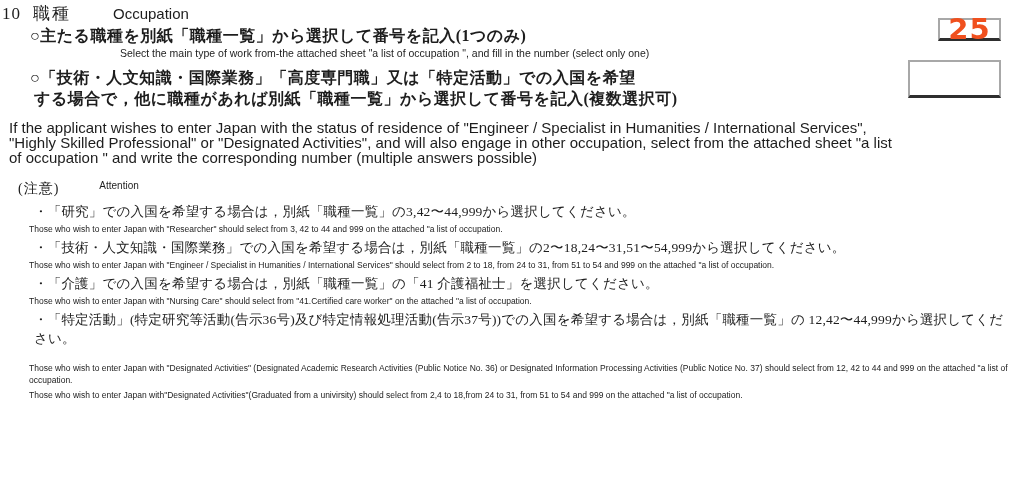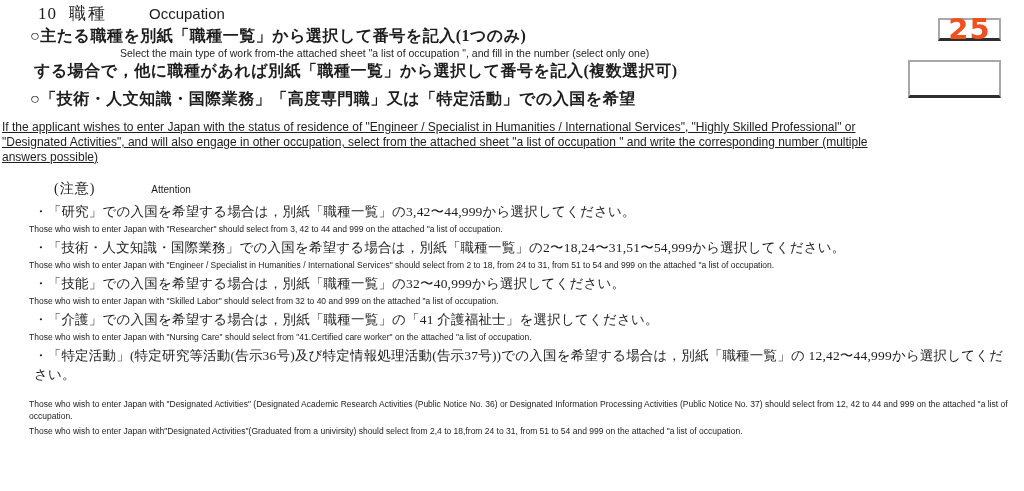--- a/index.html
+++ b/index.html
@@ -4,40 +4,40 @@
 <style>
   * { margin: 0; padding: 0; box-sizing: border-box; }
   html, body { background: #ffffff; }
   body {
     width: 1024px; height: 491px;
     position: relative;
     overflow: hidden;
     color: #1d1d1d;
     font-family: "Liberation Sans", "DejaVu Sans", sans-serif;
   }
-  .ja { font-family: "Liberation Serif", "DejaVu Serif", serif; margin-left: 36px; }
+  .ja { font-family: "Liberation Serif", "DejaVu Serif", serif; }
   .en { font-family: "Liberation Sans", "DejaVu Sans", sans-serif; }
 
   .page { position: absolute; inset: 0; padding-top: 2px; }
 
   .header-row { display: flex; align-items: baseline; margin-left: 2px; }
   .sec-num { font-size: 17px; letter-spacing: 1px; }
   .sec-title-ja { font-size: 17px; margin-left: 12px; letter-spacing: 2px; }
   .sec-title-en { font-size: 15px; margin-left: 42px; }
 
   .b-ja { font-size: 16px; margin-left: 30px; line-height: 21px; letter-spacing: 0.5px; font-weight: bold; }
   .b-ja2 { margin-left: 34px; }
   .b1-en { font-size: 10.5px; margin-left: 120px; margin-top: 1px; line-height: 13px; }
   .group2 { margin-top: 7px; }
   .b2-en {
-    font-size: 12px; margin-left: 2px; margin-top: 11px;
-    line-height: 15px; max-width: 895px; text-decoration: underline;
+    font-size: 15px; margin-left: 9px; margin-top: 11px;
+    line-height: 15px; max-width: 895px;
   }
 
-  .attention-row { margin-top: 15px; margin-left: 18px; display: flex; align-items: center; gap: 16px; }
+  .attention-row { margin-top: 15px; margin-left: 18px; display: flex; align-items: flex-start; }
   .att-ja { font-size: 14px; letter-spacing: 1px; }
   .att-en { font-size: 10px; margin-left: 40px; }
 
   .notes { margin-top: 4px; }
   .note { margin-top: 3px; }
   .note-ja { font-size: 13.5px; margin-left: 34px; line-height: 19px; max-width: 975px; letter-spacing: 0.2px; }
   .note-en { font-size: 8.5px; margin-left: 29px; margin-top: 2px; line-height: 12px; max-width: 990px; color: #222; }
   .gap-lg .note-en { margin-top: 14px; }
 
   .answer-box {
@@ -61,41 +61,37 @@
 
   <div class="header-row">
     <span class="sec-num ja">10</span>
     <span class="sec-title-ja ja">職種</span>
     <span class="sec-title-en en">Occupation</span>
   </div>
 
   <div class="b-ja ja">○主たる職種を別紙「職種一覧」から選択して番号を記入(1つのみ)</div>
   <div class="b1-en en">Select the main type of work from-the attached sheet "a list of  occupation ", and fill in the number (select only one)</div>
 
+  <div class="b-ja ja group2">○「技術・人文知識・国際業務」「高度専門職」又は「特定活動」での入国を希望</div>
   <div class="b-ja b-ja2 ja">する場合で，他に職種があれば別紙「職種一覧」から選択して番号を記入(複数選択可)</div>
-  <div class="b-ja ja group2">○「技術・人文知識・国際業務」「高度専門職」又は「特定活動」での入国を希望</div>
   <div class="b2-en en">If the applicant wishes to enter Japan with the status of residence of "Engineer /  Specialist in Humanities  / International Services", "Highly Skilled Professional" or "Designated Activities", and will also engage in other  occupation, select from the attached sheet "a list of  occupation " and write the corresponding number (multiple answers possible)</div>
 
   <div class="attention-row">
     <span class="att-ja ja">(注意)</span>
     <span class="att-en en">Attention</span>
   </div>
 
   <div class="notes">
     <div class="note">
       <div class="note-ja ja">・「研究」での入国を希望する場合は，別紙「職種一覧」の3,42〜44,999から選択してください。</div>
       <div class="note-en en">Those who wish to enter Japan with "Researcher" should select from 3, 42 to 44 and 999 on the attached "a list of  occupation.</div>
     </div>
     <div class="note">
       <div class="note-ja ja">・「技術・人文知識・国際業務」での入国を希望する場合は，別紙「職種一覧」の2〜18,24〜31,51〜54,999から選択してください。</div>
       <div class="note-en en">Those who wish to enter Japan with "Engineer / Specialist in Humanities / International Services" should select from 2 to 18, from 24 to 31, from 51 to 54  and 999 on the attached "a list of  occupation.</div>
-    </div>
-    <div class="note">
-      <div class="note-ja ja">・「技能」での入国を希望する場合は，別紙「職種一覧」の32〜40,999から選択してください。</div>
-      <div class="note-en en">Those who wish to enter Japan with "Skilled Labor" should select from 32 to 40 and 999 on the attached "a list of  occupation.</div>
     </div>
     <div class="note">
       <div class="note-ja ja">・「介護」での入国を希望する場合は，別紙「職種一覧」の「41 介護福祉士」を選択してください。</div>
       <div class="note-en en">Those who wish to enter Japan with "Nursing Care" should select from  "41.Certified care worker" on the attached "a list of  occupation.</div>
     </div>
     <div class="note gap-lg">
       <div class="note-ja ja">・「特定活動」(特定研究等活動(告示36号)及び特定情報処理活動(告示37号))での入国を希望する場合は，別紙「職種一覧」の 12,42〜44,999から選択してください。</div>
       <div class="note-en en">Those who wish to enter Japan with "Designated Activities" (Designated Academic Research Activities (Public Notice No. 36) or Designated Information Processing Activities (Public Notice No. 37) should select from 12, 42 to 44 and 999 on the attached "a list of  occupation.</div>
     </div>
     <div class="note">

